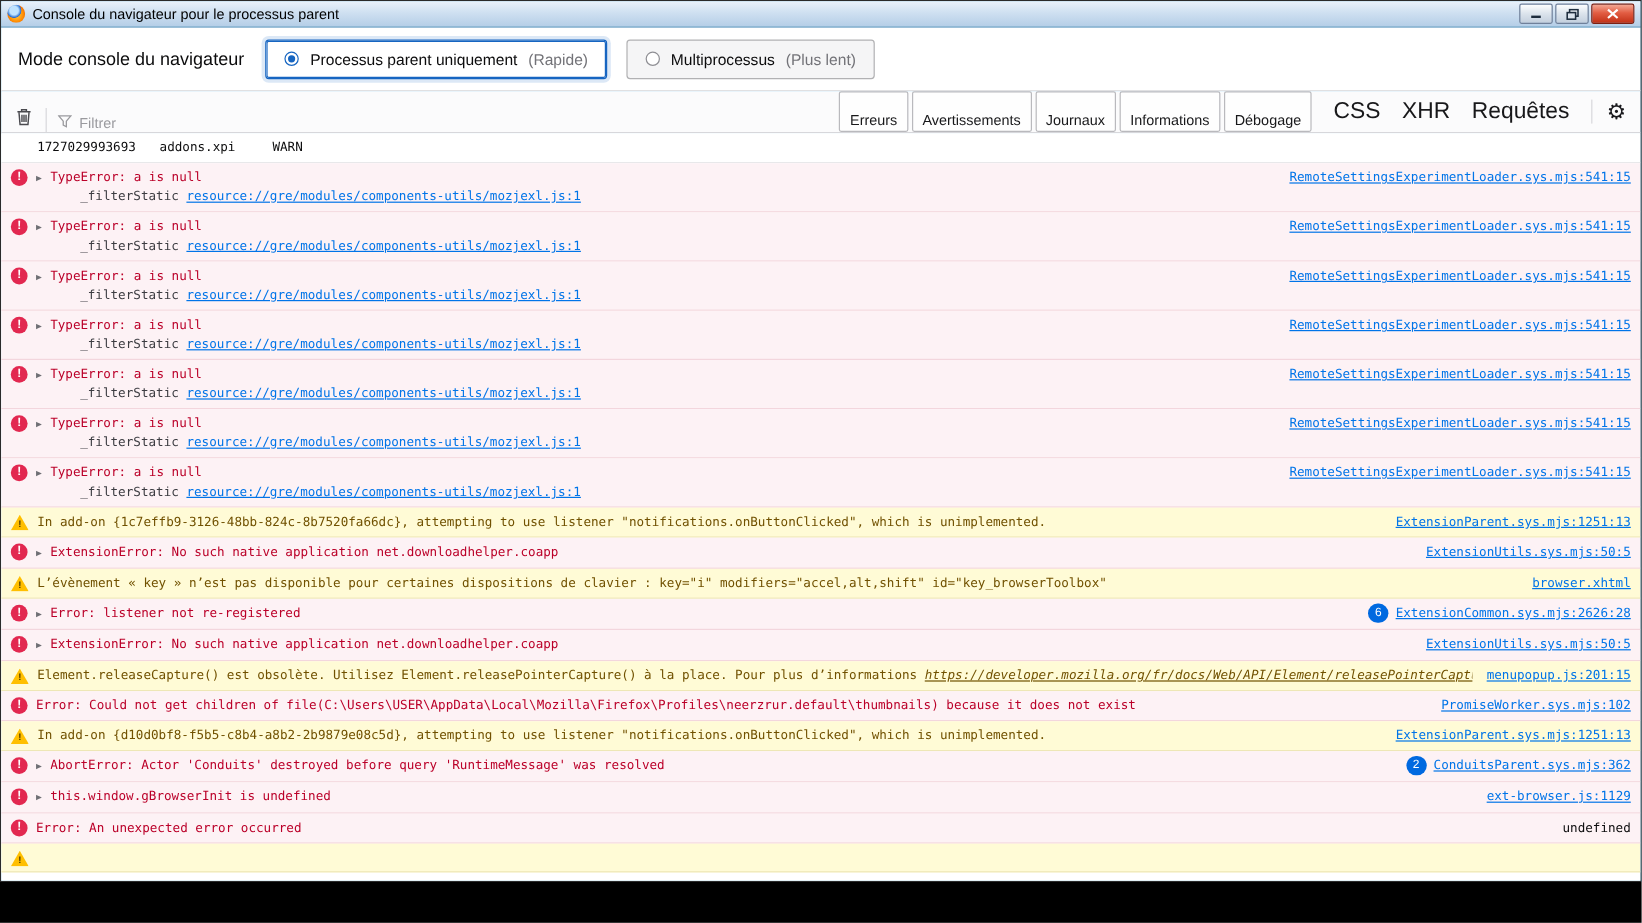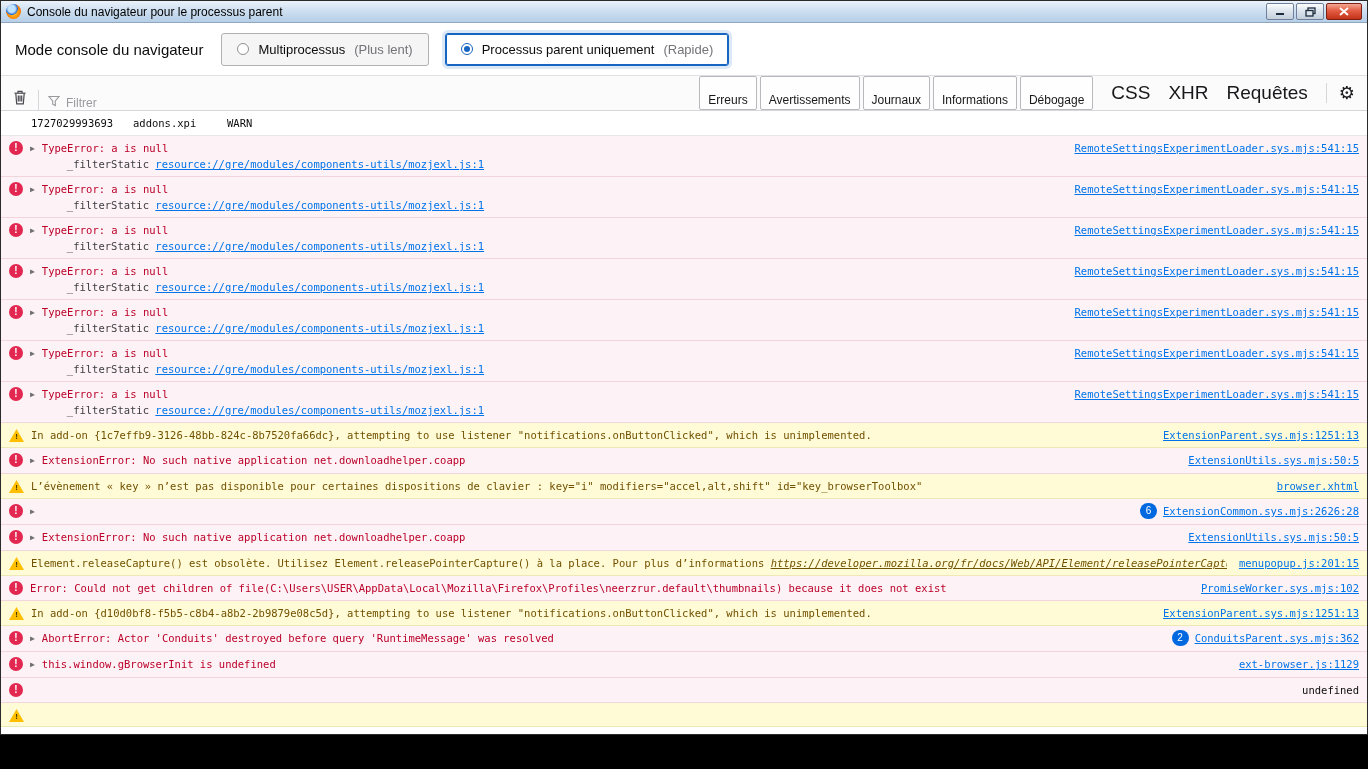--- a/index.html
+++ b/index.html
@@ -88,29 +88,29 @@
         <svg width="10" height="9" viewBox="0 0 10 9">
             <path d="M1 1 L9 8 M9 1 L1 8" stroke="#fff" stroke-width="1.8"></path>
           </svg>
       </button>
     </div>
   </div>
 
   <div class="modebar">
     <span class="mode-label">Mode console du navigateur</span>
     <div class="mode-options">
+        <button class="mode-btn selected">
+          <span class="radio checked"></span>
+          <span class="mode-opt-label">Processus parent uniquement</span>
+          <span class="mode-hint">(Rapide)</span>
+        </button>
         <button class="mode-btn">
           <span class="radio"></span>
           <span class="mode-opt-label">Multiprocessus</span>
           <span class="mode-hint">(Plus lent)</span>
-        </button>
-        <button class="mode-btn selected">
-          <span class="radio checked"></span>
-          <span class="mode-opt-label">Processus parent uniquement</span>
-          <span class="mode-hint">(Rapide)</span>
         </button>
       </div>
   </div>
 
   <div class="filterbar">
     <button class="iconbtn">
       <span>
         <svg width="14" height="15" viewBox="0 0 14 15" fill="none" stroke="#4a4a4f" stroke-width="1.2">
             <path d="M1.5 3.2h11"></path>
             <path d="M5 3V1.4h4V3"></path>
@@ -253,20 +253,23 @@
         <div class="msg">
           <div class="line">L’évènement « key » n’est pas disponible pour certaines dispositions de clavier : key="i" modifiers="accel,alt,shift" id="key_browserToolbox"</div>
         </div>
         <span class="right">
           <a class="loc">browser.xhtml</a>
         </span>
       </div>
       <div class="row error">
         <span class="icon-error">!</span>
         <span class="twisty">▶</span>
+        <div class="msg">
+          <div class="line">Error: listener not re-registered</div>
+        </div>
         <span class="right">
           <span class="badge">6</span>
           <a class="loc">ExtensionCommon.sys.mjs:2626:28</a>
         </span>
       </div>
       <div class="row error">
         <span class="icon-error">!</span>
         <span class="twisty">▶</span>
         <div class="msg">
           <div class="line">ExtensionError: No such native application net.downloadhelper.coapp</div>
@@ -318,20 +321,23 @@
         <span class="twisty">▶</span>
         <div class="msg">
           <div class="line">this.window.gBrowserInit is undefined</div>
         </div>
         <span class="right">
           <a class="loc">ext-browser.js:1129</a>
         </span>
       </div>
       <div class="row error">
         <span class="icon-error">!</span>
+        <div class="msg">
+          <div class="line">Error: An unexpected error occurred</div>
+        </div>
         <span class="right">
           <span class="loc-plain">undefined</span>
         </span>
       </div>
       <div class="row warn">
         <span class="icon-warn">!</span>
       </div>
     </div>
 
 </div>

